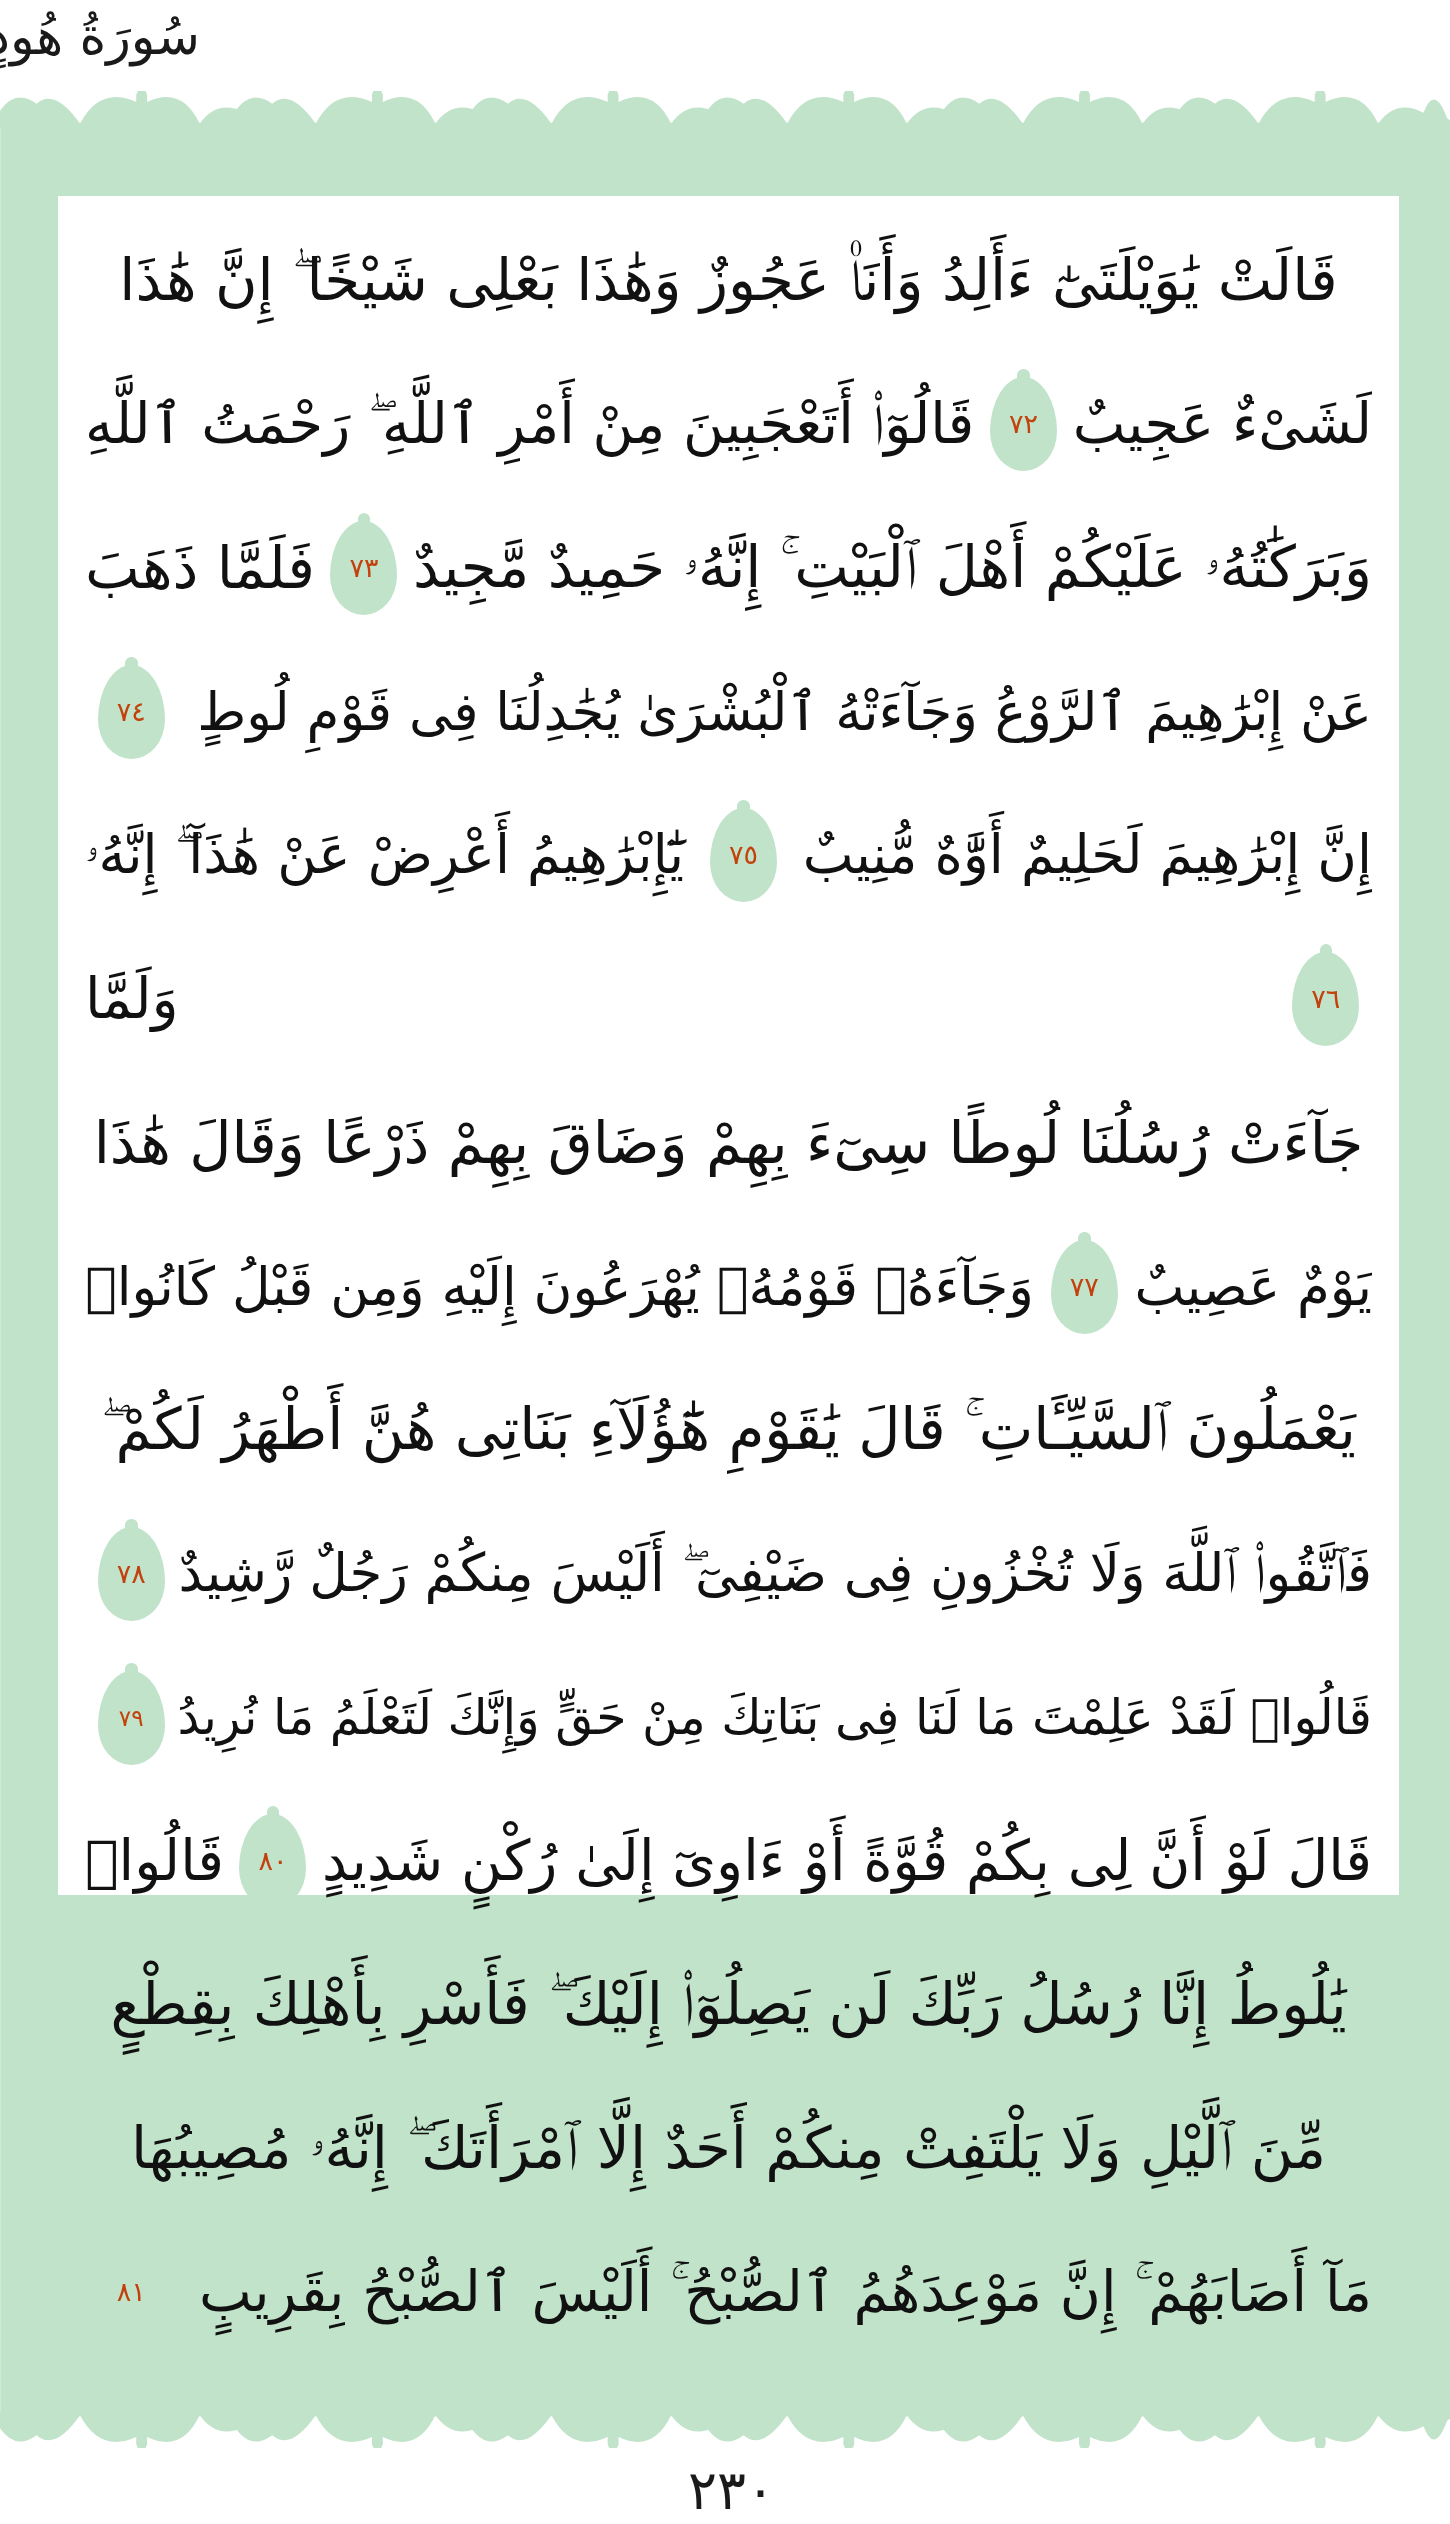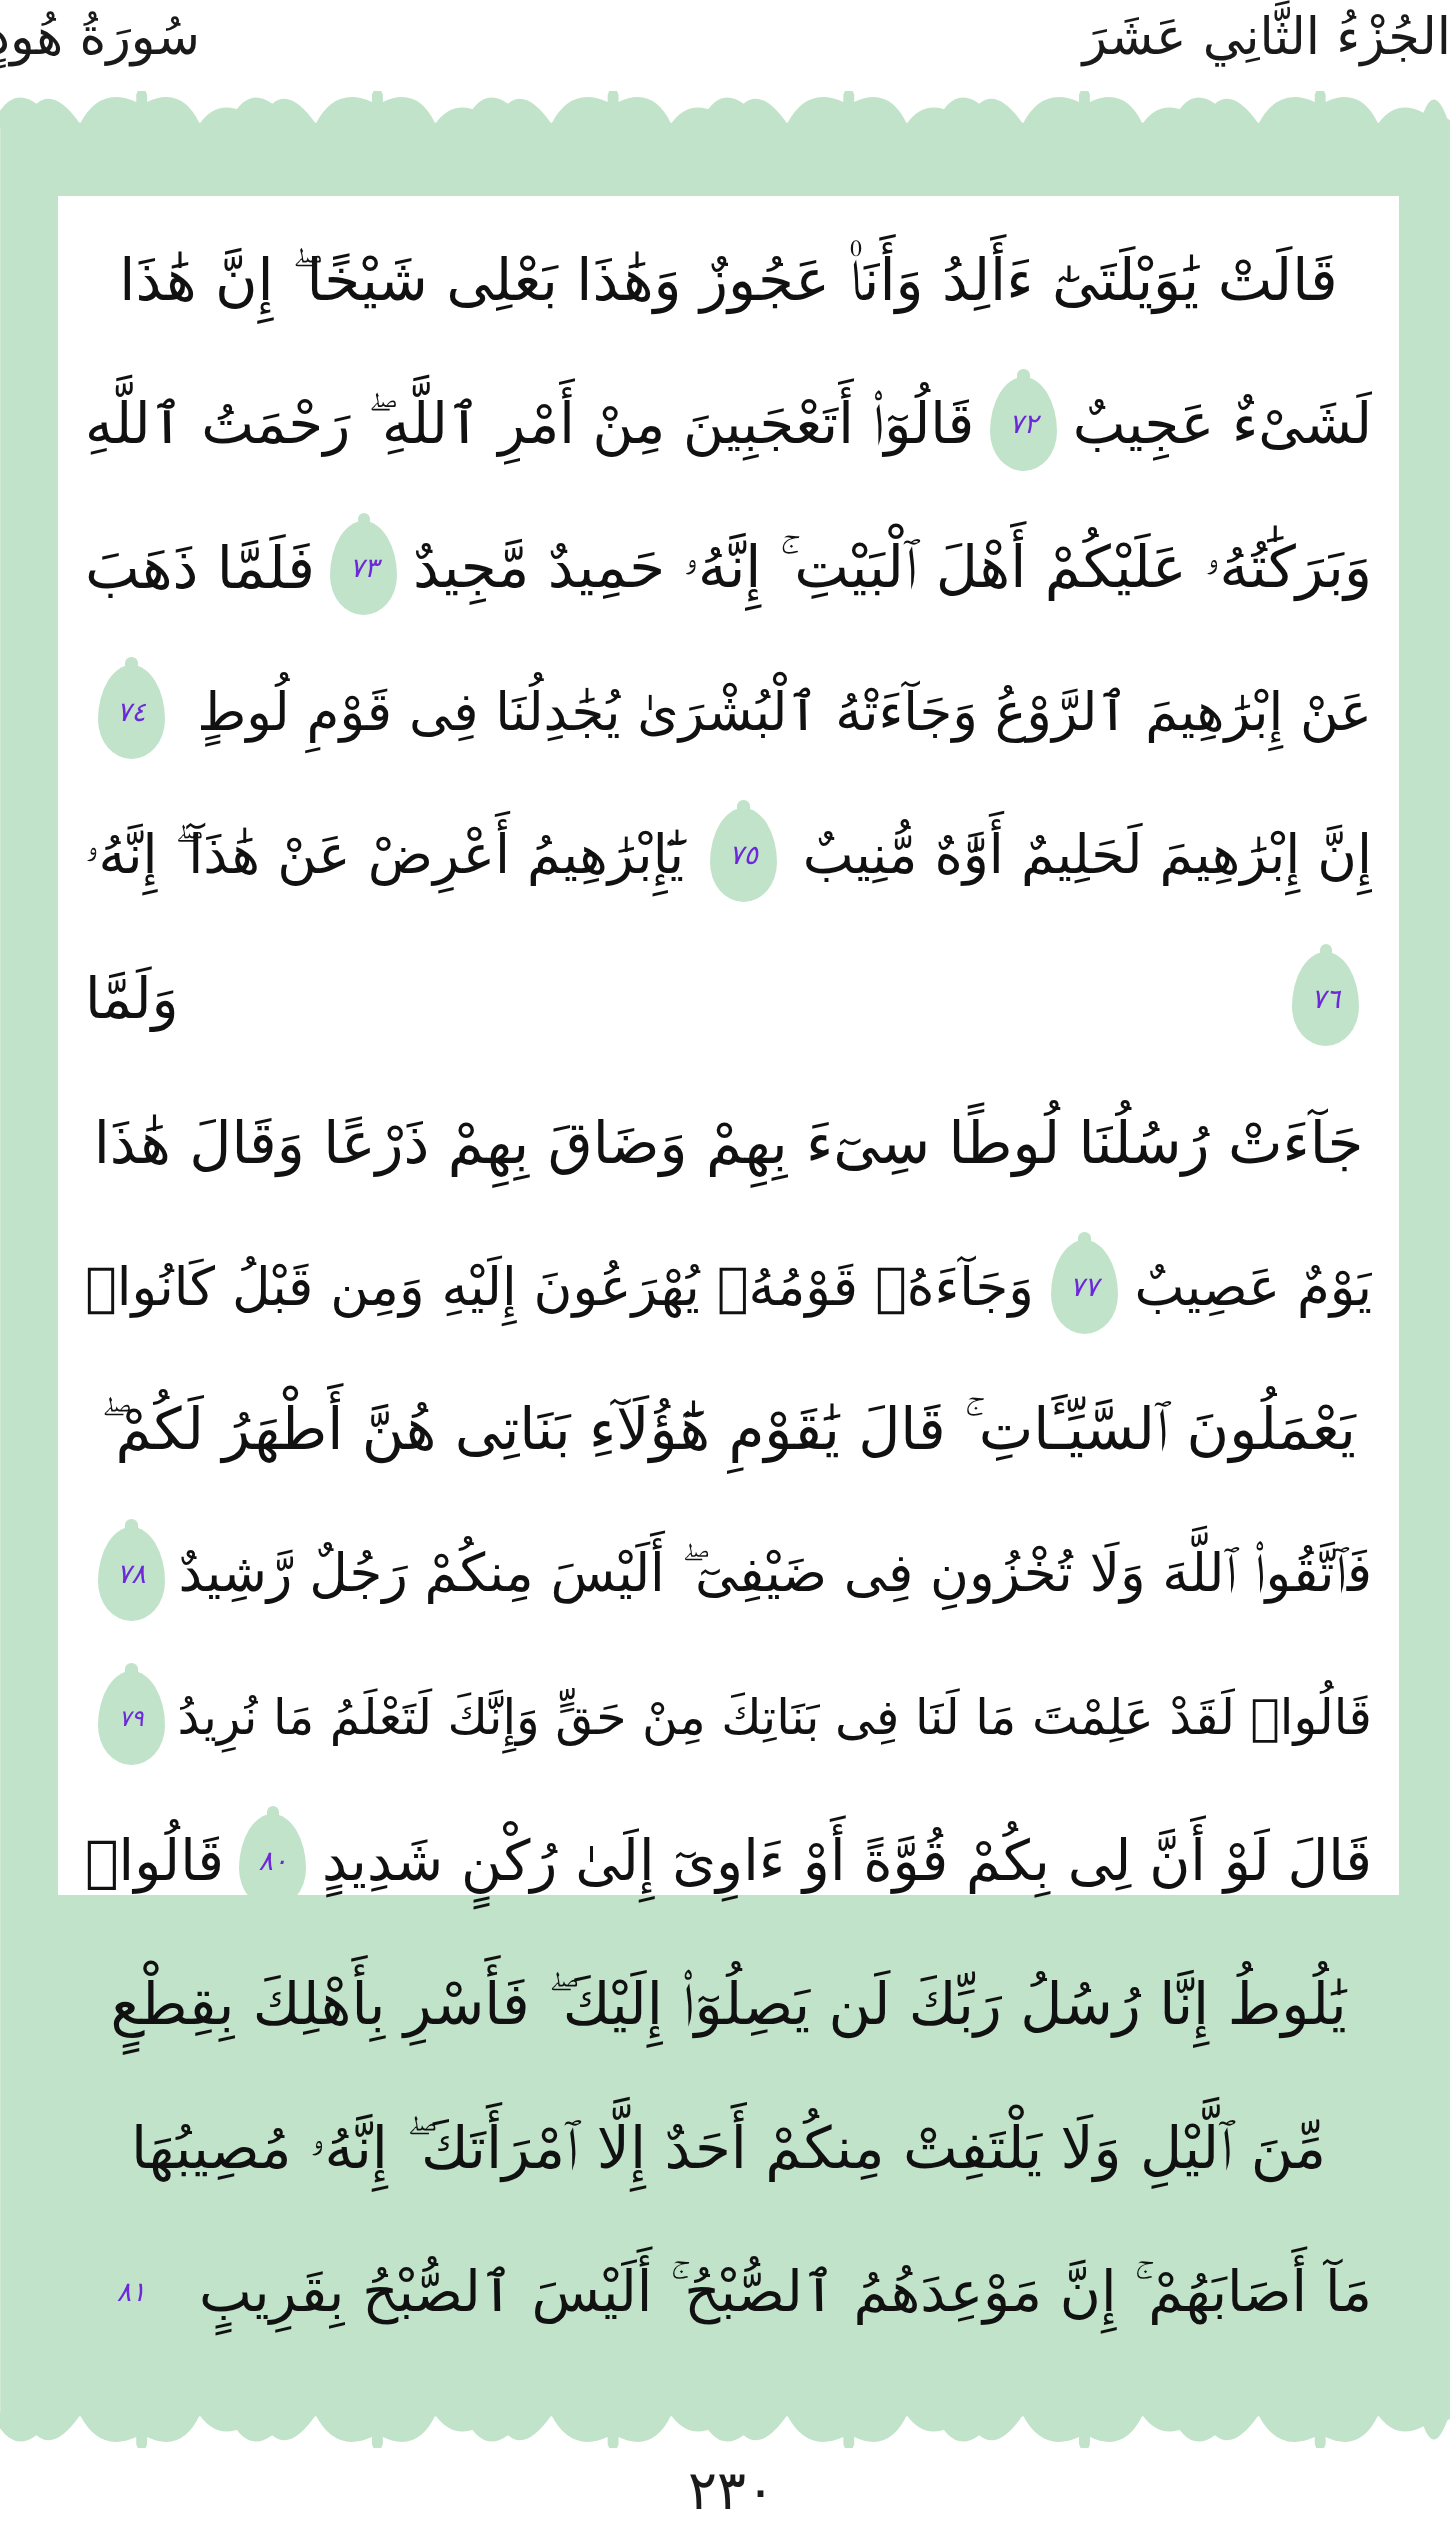--- a/index.html
+++ b/index.html
@@ -6,29 +6,28 @@
   body { width: 1451px; height: 2525px; position: relative; overflow: hidden; font-family: "DejaVu Sans", sans-serif; }
   .header { position: absolute; top: 0; left: 0; width: 1451px; height: 91px; }
   .header-juz { position: absolute; right: 0; top: 7.3px; font-size: 51px; color: #1a1a1a; direction: rtl; white-space: nowrap; }
   .header-surah { position: absolute; left: -12.7px; top: 7.3px; font-size: 51px; color: #1a1a1a; direction: rtl; white-space: nowrap; }
   .frame { position: absolute; left: 0; top: 91px; width: 1451px; height: 2357px; }
   .frame svg { position: absolute; left: 0; top: 0; }
   .panel { position: absolute; left: 58px; top: 196px; width: 1341px; height: 1699px; background: #ffffff; }
   .lines { position: absolute; left: 27px; right: 27px; top: 0; bottom: 0; }
   .line { position: absolute; left: 0; right: 0; height: 143px; direction: rtl; display: flex; align-items: center; justify-content: space-between; font-family: "DejaVu Sans", sans-serif; font-size: 58px; color: #111111; white-space: nowrap; overflow: hidden; }
   .line .seg { flex: 0 1 auto; }
-  .ayah { display: inline-flex; align-items: center; justify-content: center; width: 67px; height: 94px; background: #c1e3ca; border-radius: 50% 50% 50% 50% / 58% 58% 42% 42%; font-size: 27px; color: #6d28d9; margin: 0 12.7px; position: relative; flex: 0 0 auto; font-style: italic; }
+  .ayah { display: inline-flex; align-items: center; justify-content: center; width: 67px; height: 94px; background: #c1e3ca; border-radius: 50% 50% 50% 50% / 58% 58% 42% 42%; font-size: 27px; color: #c2410c; margin: 0 12.7px; position: relative; flex: 0 0 auto; }
   .ayah::before { content: ""; position: absolute; top: -7.3px; left: 50%; width: 12.7px; height: 12.7px; margin-left: -6.3px; background: #c1e3ca; border-radius: 50% 50% 0 0; }
   .pagenum { position: absolute; left: 6px; width: 1451px; top: 2459px; text-align: center; font-size: 54px; color: #1a1a1a; }
 </style>
 </head>
 <body>
 
 <div class="header">
-  <div class="header-juz">الجُزْءُ الثَّانِي عَشَرَ</div>
   <div class="header-surah">سُورَةُ هُودٍ</div>
 </div>
 
 <div class="frame">
   <svg width="1451" height="2357" viewBox="0 0 1600 2600">
     <defs>
       <pattern id="scalTop" x="0" y="0" width="260" height="60" patternUnits="userSpaceOnUse">
         <path d="M0,60 L0,26 Q20,8 50,16 Q80,24 88,36 Q110,10 150,6 Q150,-4 156,-4 Q162,-4 162,6 Q200,10 220,36 Q234,20 272,16 L272,60 Z" fill="#c1e3ca"></path>
       </pattern>
     </defs>

